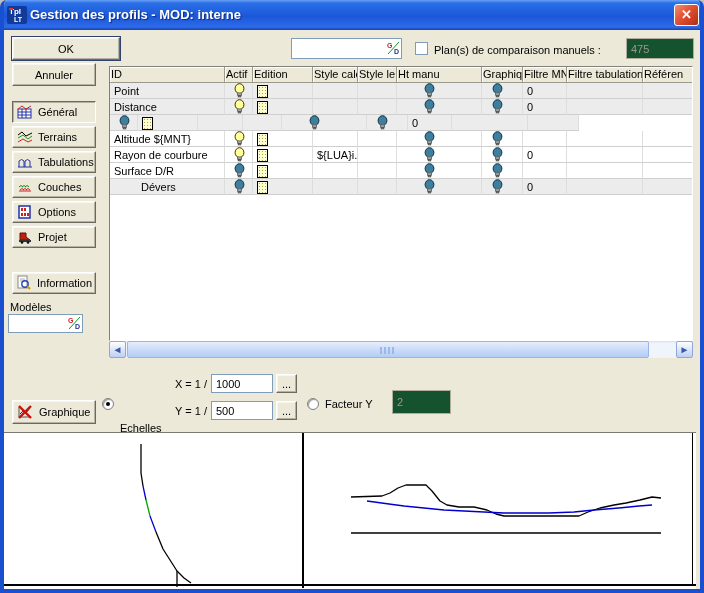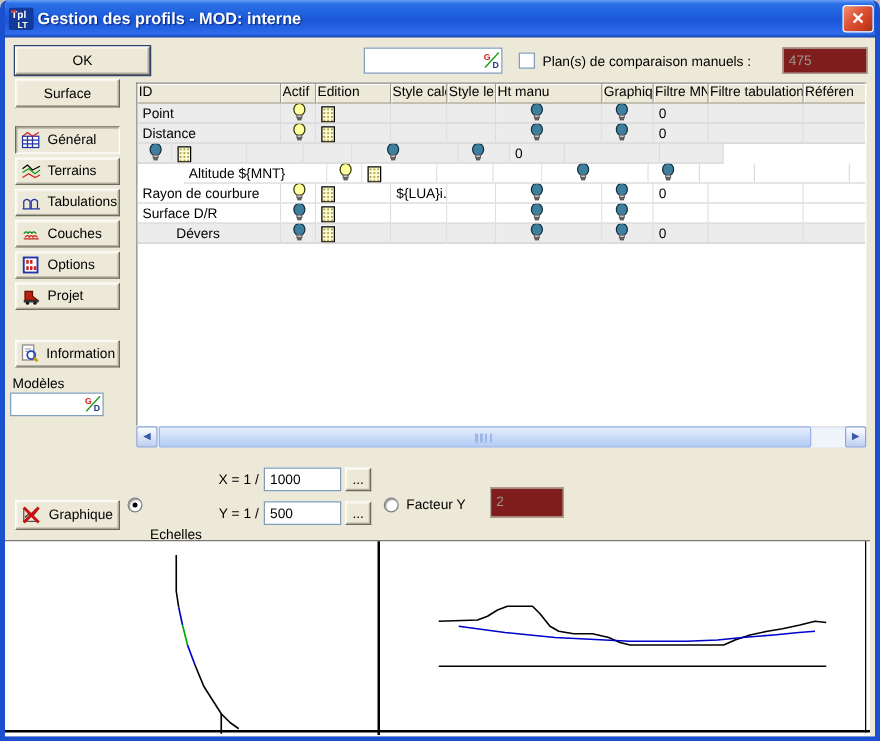--- a/index.html
+++ b/index.html
@@ -21,21 +21,21 @@
   
   .btn3d{position:absolute;background:#ece9d8;border:1px solid;border-color:#fff #6c6a5e #6c6a5e #fff;
     box-shadow:inset -1px -1px 0 #b5b2a3,inset 1px 1px 0 #f8f6ee;
     display:flex;align-items:center;justify-content:center;gap:5px;font-size:11px;cursor:pointer;}
   .btn3d.default{outline:1px solid #30436f;}
   .btn3d.pressed{border-color:#6c6a5e #fff #fff #6c6a5e;box-shadow:inset 1px 1px 0 #b5b2a3;}
   .btn3d .ic{flex:0 0 auto;display:inline-flex;}
   
   .edit{position:absolute;border:1px solid #7f9db9;background:#fff;font-family:"Liberation Sans",sans-serif;
     font-size:11px;padding:2px 4px;color:#000;}
-  .edit.disabled{border-color:#b0ad9e;background:#7f1d1d;color:#9a988c;}
+  .edit.disabled{border-color:#b0ad9e;background:#14532d;color:#9a988c;}
   .combo{position:absolute;border:1px solid #7f9db9;background:#fff;}
   .combo .val{position:absolute;left:4px;top:3px;white-space:nowrap;}
   .combo .drop{position:absolute;right:1px;top:1px;bottom:1px;width:17px;background:#ece9d8;
     border:1px solid;border-color:#fff #6c6a5e #6c6a5e #fff;display:flex;align-items:center;justify-content:center;cursor:pointer;}
   .combo .drop .tri{width:0;height:0;border-left:4px solid transparent;border-right:4px solid transparent;border-top:5px solid #000;}
   .gd-ic{position:absolute;right:2px;top:2px;}
   .checkbox{position:absolute;width:13px;height:13px;background:#fff;border:1px solid #7f9db9;cursor:pointer;}
   .radio{position:absolute;width:12px;height:12px;border-radius:50%;background:#fff;border:1px solid #808080;
     box-shadow:inset 1px 1px 1px #9a9a9a;cursor:pointer;}
   .radio .dot{display:none;position:absolute;left:3px;top:3px;width:4px;height:4px;border-radius:50%;background:#000;}
@@ -85,21 +85,21 @@
       <rect x="2" y="2" width="4" height="2" fill="#d33"></rect>
     </svg>
     <span id="title-text">Gestion des profils - MOD: interne</span>
     <div id="close-btn">✕</div>
   </div>
 
   <div class="btn3d default" style="left:8px;top:37px;width:108px;height:23px;">
       <span>OK</span>
     </div>
   <div class="btn3d" style="left:8px;top:63px;width:84px;height:23px;">
-      <span>Surface</span>
+      <span>Annuler</span>
     </div>
 
   <div class="btn3d pressed" style="left:8px;top:101px;width:84px;height:22px;justify-content:flex-start;padding-left:4px;">
     <span class="ic">
       <svg width="16" height="16" viewBox="0 0 16 16">
           <rect x="1" y="5" width="13" height="9" fill="#fffff4" stroke="#2233aa"></rect>
           <line x1="1" y1="8" x2="14" y2="8" stroke="#2233aa"></line>
           <line x1="1" y1="11" x2="14" y2="11" stroke="#2233aa"></line>
           <line x1="5" y1="5" x2="5" y2="14" stroke="#2233aa"></line>
           <line x1="9" y1="5" x2="9" y2="14" stroke="#2233aa"></line>
@@ -325,21 +325,21 @@
                 <ellipse cx="6.5" cy="5.6" rx="4.4" ry="4.9" fill="#3e7f9e" stroke="#10303f"></ellipse>
                 <rect x="4.6" y="10" width="3.8" height="2.2" fill="#c9c9c9" stroke="#666"></rect>
                 <rect x="5.3" y="12.4" width="2.4" height="1.4" fill="#8d8d8d" stroke="#555"></rect>
               </svg></span>
           </div>
           <div class="td" style="width: 44px;">0</div>
           <div class="td" style="width: 76px;"></div>
           <div class="td" style="width: 51px;"></div>
         </div>
         <div class="tr">
-          <div class="td" style="width: 115px; margin-left: 37px;">Altitude ${MNT}</div>
+          <div class="td" style="width: 115px;">Altitude ${MNT}</div>
           <div class="td" style="width: 28px; justify-content: center;">
             <span><svg width="13" height="15" viewBox="0 0 13 15">
                 <ellipse cx="6.5" cy="5.6" rx="4.4" ry="4.9" fill="#ffff9c" stroke="#333300"></ellipse>
                 <rect x="4.6" y="10" width="3.8" height="2.2" fill="#c9c9c9" stroke="#666"></rect>
                 <rect x="5.3" y="12.4" width="2.4" height="1.4" fill="#8d8d8d" stroke="#555"></rect>
               </svg></span>
           </div>
           <div class="td" style="width: 60px;">
             <span class="edit-icon"></span>
           </div>

